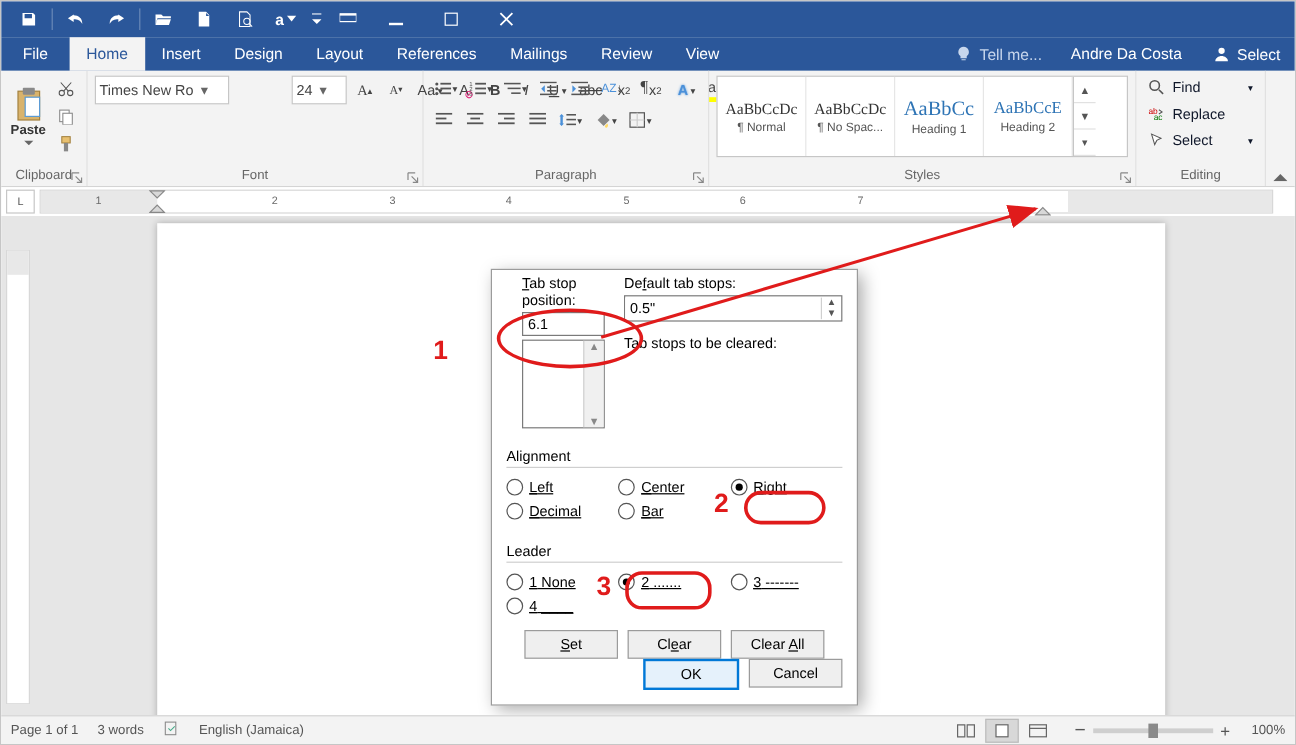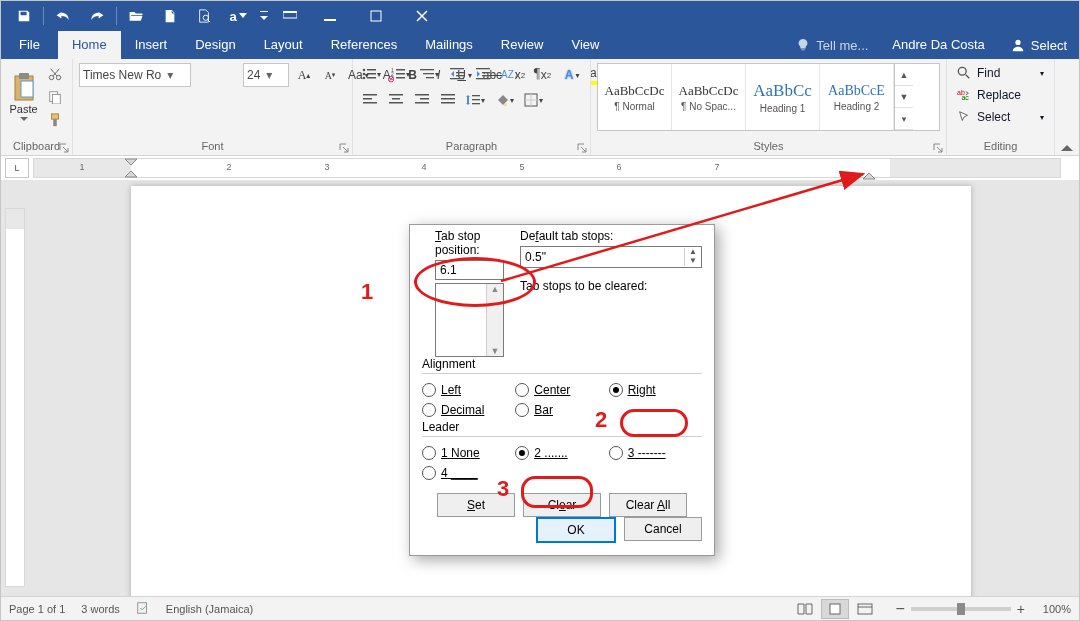--- a/index.html
+++ b/index.html
@@ -66,21 +66,21 @@
   .dlg-col{flex:1;display:flex;flex-direction:column;gap:3px;}
   .lbl{font-size:12px;}
   .u{text-decoration:underline;}
   .txt{height:20px;border:1px solid #7a7a7a;padding:0 4px;font-size:12px;width:100%;box-sizing:border-box;background:#fff;}
   .listbox{height:72px;border:1px solid #7a7a7a;background:#fff;position:relative;}
   .listbox .sb{position:absolute;right:0;top:0;bottom:0;width:16px;background:#f0f0f0;border-left:1px solid #cfcfcf;display:flex;flex-direction:column;justify-content:space-between;align-items:center;font-size:9px;color:#888;}
   .spinner{height:20px;border:1px solid #7a7a7a;display:flex;align-items:center;background:#fff;}
   .spinner input{border:none;flex:1;padding:0 4px;font-size:12px;height:18px;outline:none;}
   .spinner .sp{width:16px;display:flex;flex-direction:column;border-left:1px solid #cfcfcf;}
   .spinner .sp div{height:9px;font-size:8px;line-height:8px;text-align:center;color:#555;}
-  .group-title{font-size:12px;margin-top:0;margin-bottom:2px;}
+  .group-title{font-size:12px;margin-top:16px;margin-bottom:2px;}
   .hr{height:1px;background:#cfcfcf;margin:2px 0 6px 0;}
   .radio-row{display:flex;gap:0;}
   .radio-row .rcol{flex:1;}
   .radio{display:flex;align-items:center;gap:5px;height:20px;text-decoration:underline;}
   .rdot{width:12px;height:12px;border:1px solid #555;border-radius:50%;display:inline-flex;align-items:center;justify-content:center;background:#fff;}
   .rdot.sel::after{content:"";width:6px;height:6px;background:#000;border-radius:50%;}
   .dlg-btnrow{display:flex;gap:8px;justify-content:center;margin-top:10px;}
   .dlg-btnrow2{display:flex;gap:8px;justify-content:flex-end;}
   .dlg-btn{min-width:76px;height:22px;border:1px solid #9b9b9b;background:#efefef;font-size:12px;display:flex;align-items:center;justify-content:center;}
   .dlg-btn.primary{border:2px solid #0078d7;background:#e5f1fb;}
@@ -200,21 +200,21 @@
           <path d="M2 15c0-3 3-5 6-5s6 2 6 5H2z"></path>
         </svg>
       <span>Select</span>
     </div>
   </div>
 
   <div class="ribbon">
 
     <div class="group" style="width:72px;position:relative;">
       <div style="display:flex;gap:4px;height:68px;">
-        <div class="bigbtn" style="width:38px;">
+        <div class="bigbtn" style="width:38px;font-weight:bold;">
           <svg width="24" height="28" viewBox="0 0 24 28">
               <rect x="3" y="3" width="18" height="24" fill="#d9b36c" stroke="#a3813f"></rect>
               <rect x="7" y="0" width="10" height="6" rx="1" fill="#8a8a8a"></rect>
               <rect x="9" y="8" width="12" height="16" fill="#fff" stroke="#5b9bd5"></rect>
             </svg>
           <span style="font-size:11px;">Paste</span>
           <svg width="8" height="4" viewBox="0 0 8 4">
               <path d="M0 0l4 4 4-4z" fill="#666"></path>
             </svg>
         </div>

